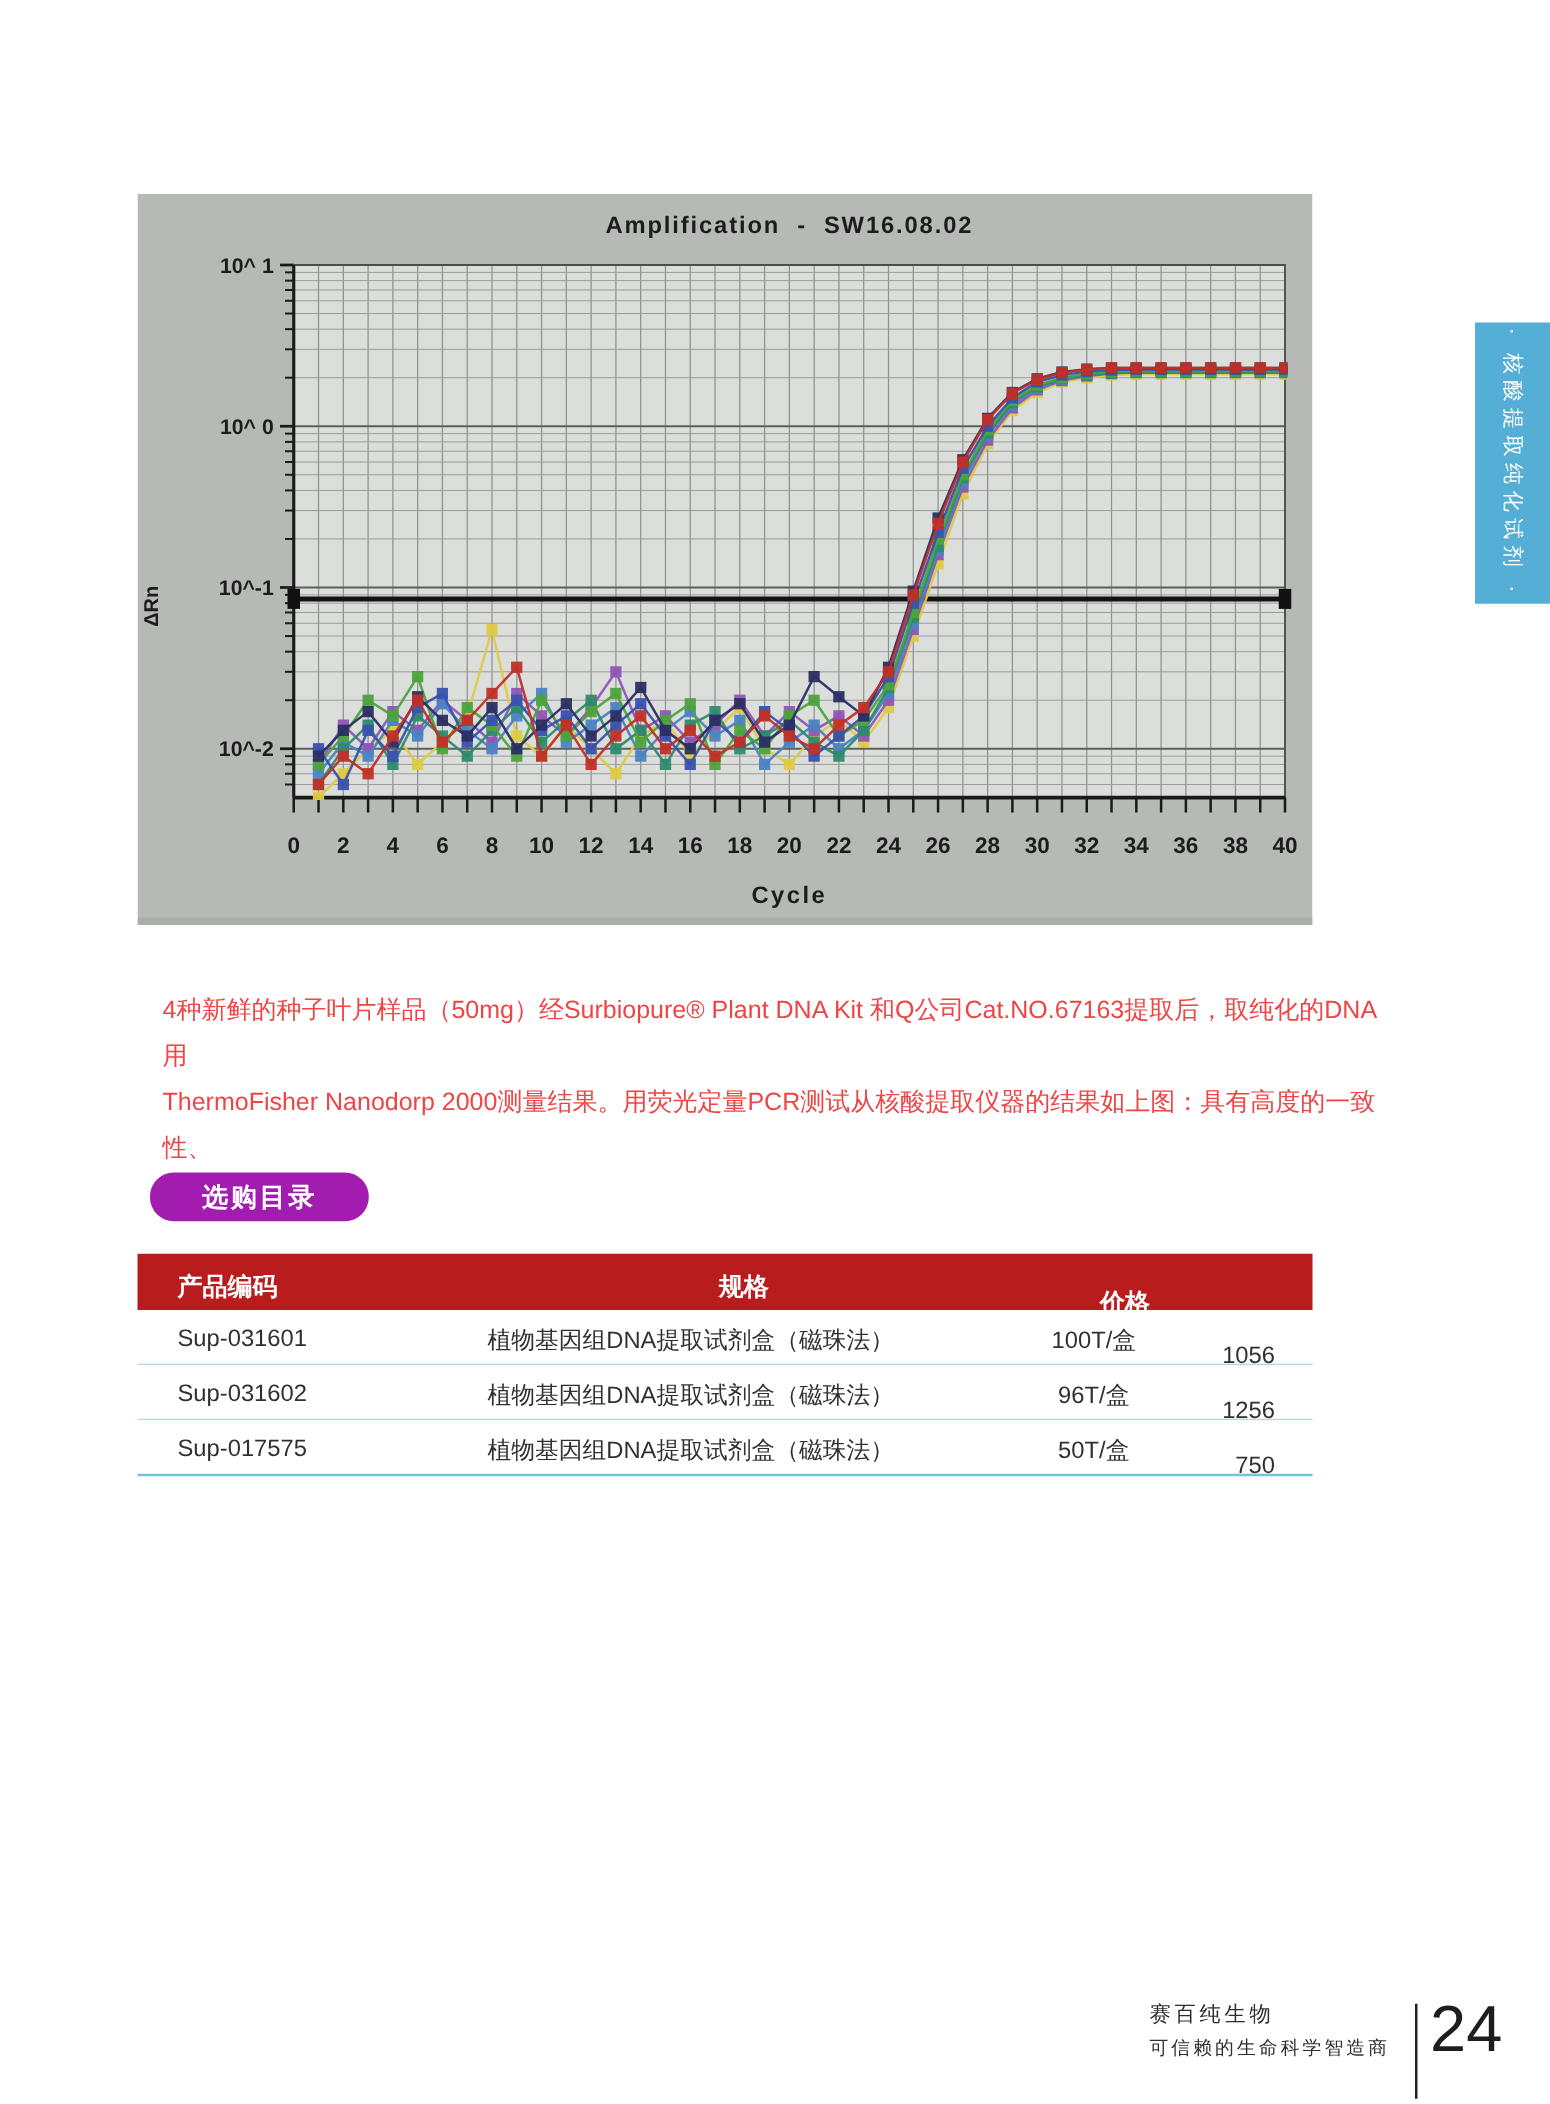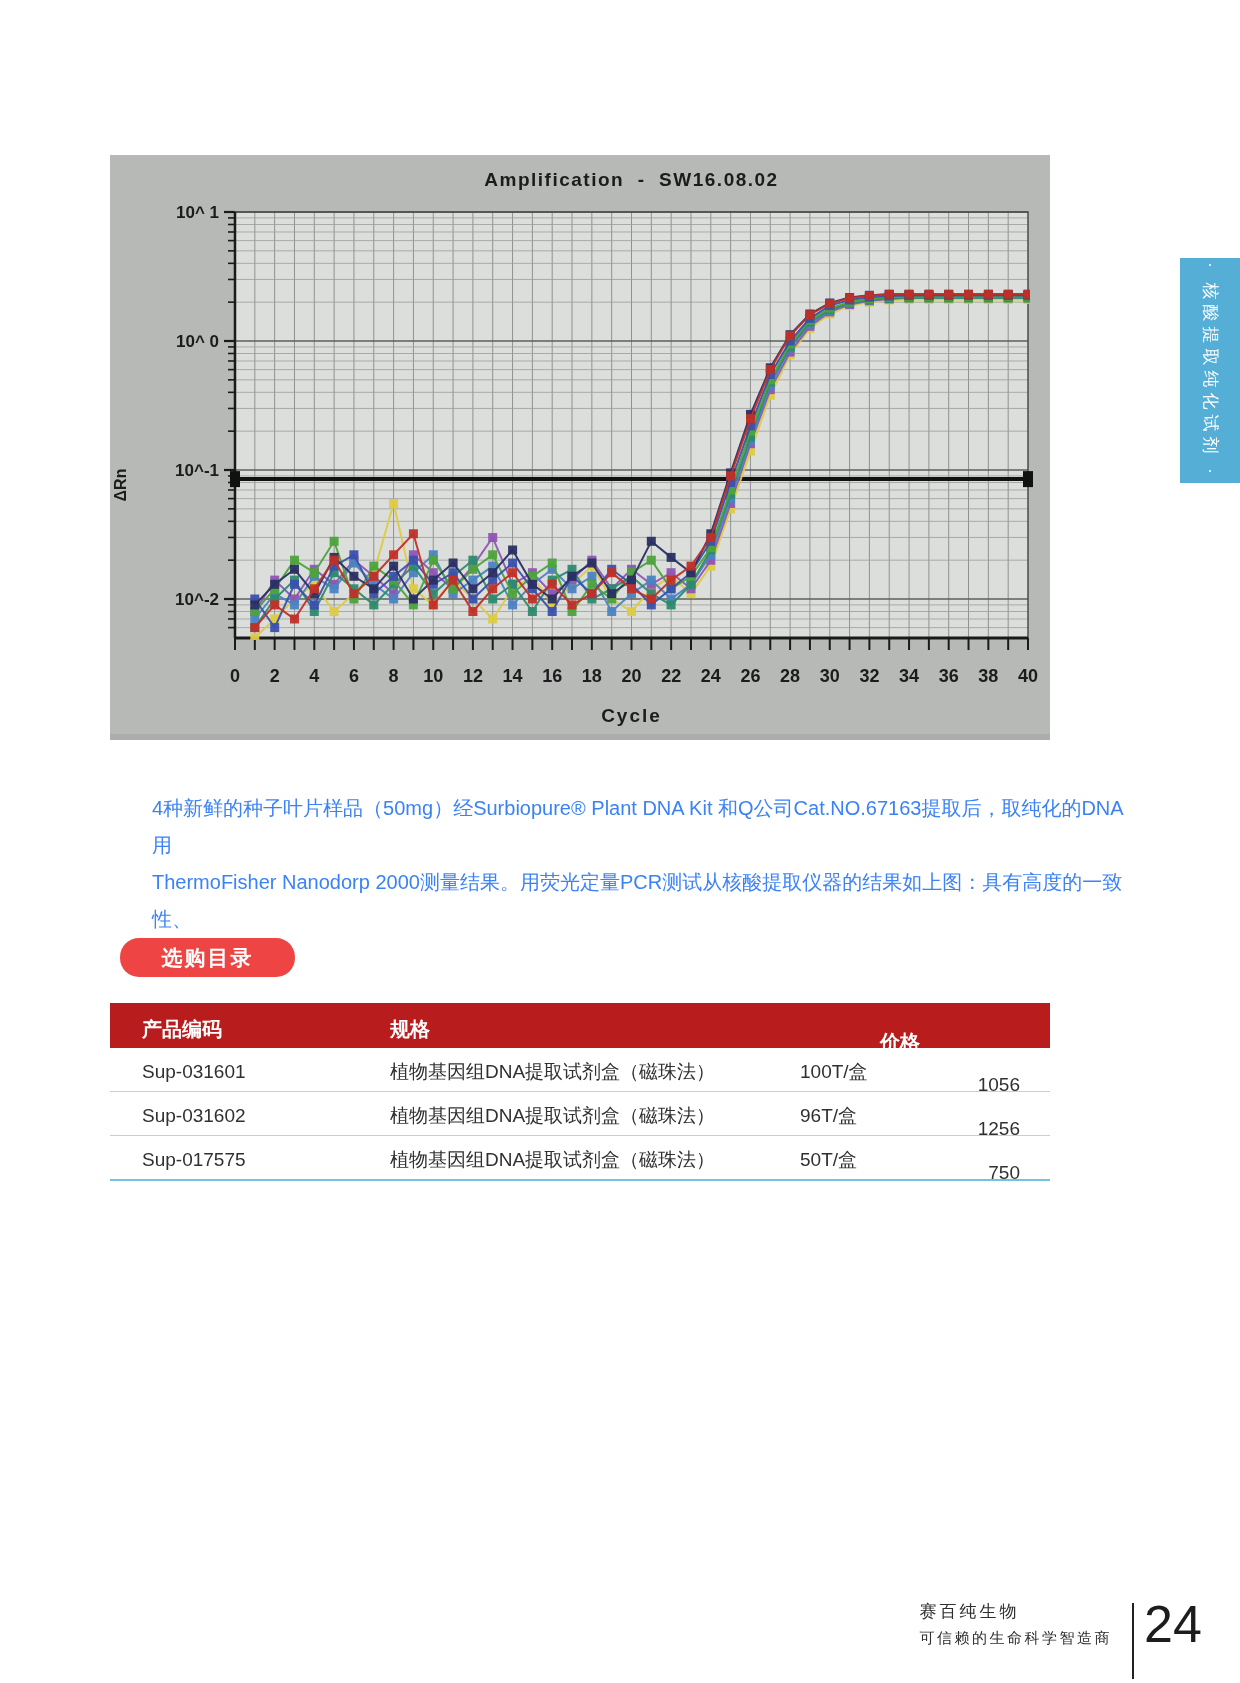--- a/index.html
+++ b/index.html
@@ -6,32 +6,32 @@
   .page{position:relative;width:1240px;height:1683px;background:#ffffff;overflow:hidden;
         font-family:"Liberation Sans","DejaVu Sans",sans-serif;}
   
   .chart-frame{position:absolute;left:110px;top:155px;width:940px;height:585px;}
   
   .side-tab{position:absolute;left:1180px;top:258px;width:60px;height:225px;
             display:flex;align-items:center;justify-content:center;}
   .side-tab .vtext{transform:rotate(90deg);white-space:nowrap;color:#ffffff;
             font-size:17px;letter-spacing:5px;font-weight:400;}
   
-  .paragraph{position:absolute;left:152px;top:790px;width:985px;color:#3b82f6;
+  .paragraph{position:absolute;left:130px;top:790px;width:985px;color:#ef4444;
              font-size:20px;line-height:37px;}
   
   .badge{position:absolute;left:120px;top:938px;width:175px;height:39px;border-radius:19px;
          display:flex;align-items:center;justify-content:center;color:#fff;
          font-size:21px;font-weight:bold;letter-spacing:2px;}
   
   .catalog-table{position:absolute;left:110px;top:1003px;width:940px;font-size:19px;color:#303030;}
   .trow{display:grid;grid-template-columns:280px 410px 150px auto;align-items:center;height:43px;}
   .thead{height:45px;color:#ffffff;font-weight:bold;font-size:20px;}
   .c-code{padding-left:32px;}
-  .c-spec{}
+  .c-spec{text-align:center;}
   .c-price{text-align:right;padding-right:30px;margin-top:26px;}
   .tbody .trow{border-bottom:1.5px solid #aed9ec;}
   .tbody .trow:last-child{border-bottom:2.5px solid #74c2e2;}
   
   .footer-brand{position:absolute;right:128px;top:1600px;color:#2e2e2e;}
   .footer-brand .l1{font-size:17px;letter-spacing:3px;font-weight:500;}
   .footer-brand .l2{font-size:15px;letter-spacing:2.5px;margin-top:6px;}
   .footer-divider{position:absolute;left:1132px;top:1603px;width:2px;height:76px;background:#222;}
   .page-number{position:absolute;left:1144px;top:1594px;font-size:52px;font-weight:200;color:#1d1d1d;}
   svg text{font-family:"Liberation Sans","DejaVu Sans",sans-serif;}
@@ -563,21 +563,21 @@
   <div class="side-tab" id="side-tab" style="background: rgb(85, 174, 213);">
     <span class="vtext">· 核酸提取纯化试剂 ·</span>
   </div>
 
   <div class="paragraph">
     <div>4种新鲜的种子叶片样品（50mg）经Surbiopure® Plant DNA Kit 和Q公司Cat.NO.67163提取后，取纯化的DNA 用</div>
     <div>ThermoFisher Nanodorp 2000测量结果。用荧光定量PCR测试从核酸提取仪器的结果如上图：具有高度的一致性、</div>
     <div>重复性。</div>
   </div>
 
-  <div class="badge" id="badge" style="background: #ef4444;">
+  <div class="badge" id="badge" style="background: #a21caf;">
     <span>选购目录</span>
   </div>
 
   <div class="catalog-table">
     <div class="trow thead" id="thead-row" style="background: #b91c1c;">
       <div class="c-code">产品编码</div>
       <div class="c-spec">规格</div>
       <div class="c-price">价格</div>
     </div>
     <div class="tbody" id="table-body">

